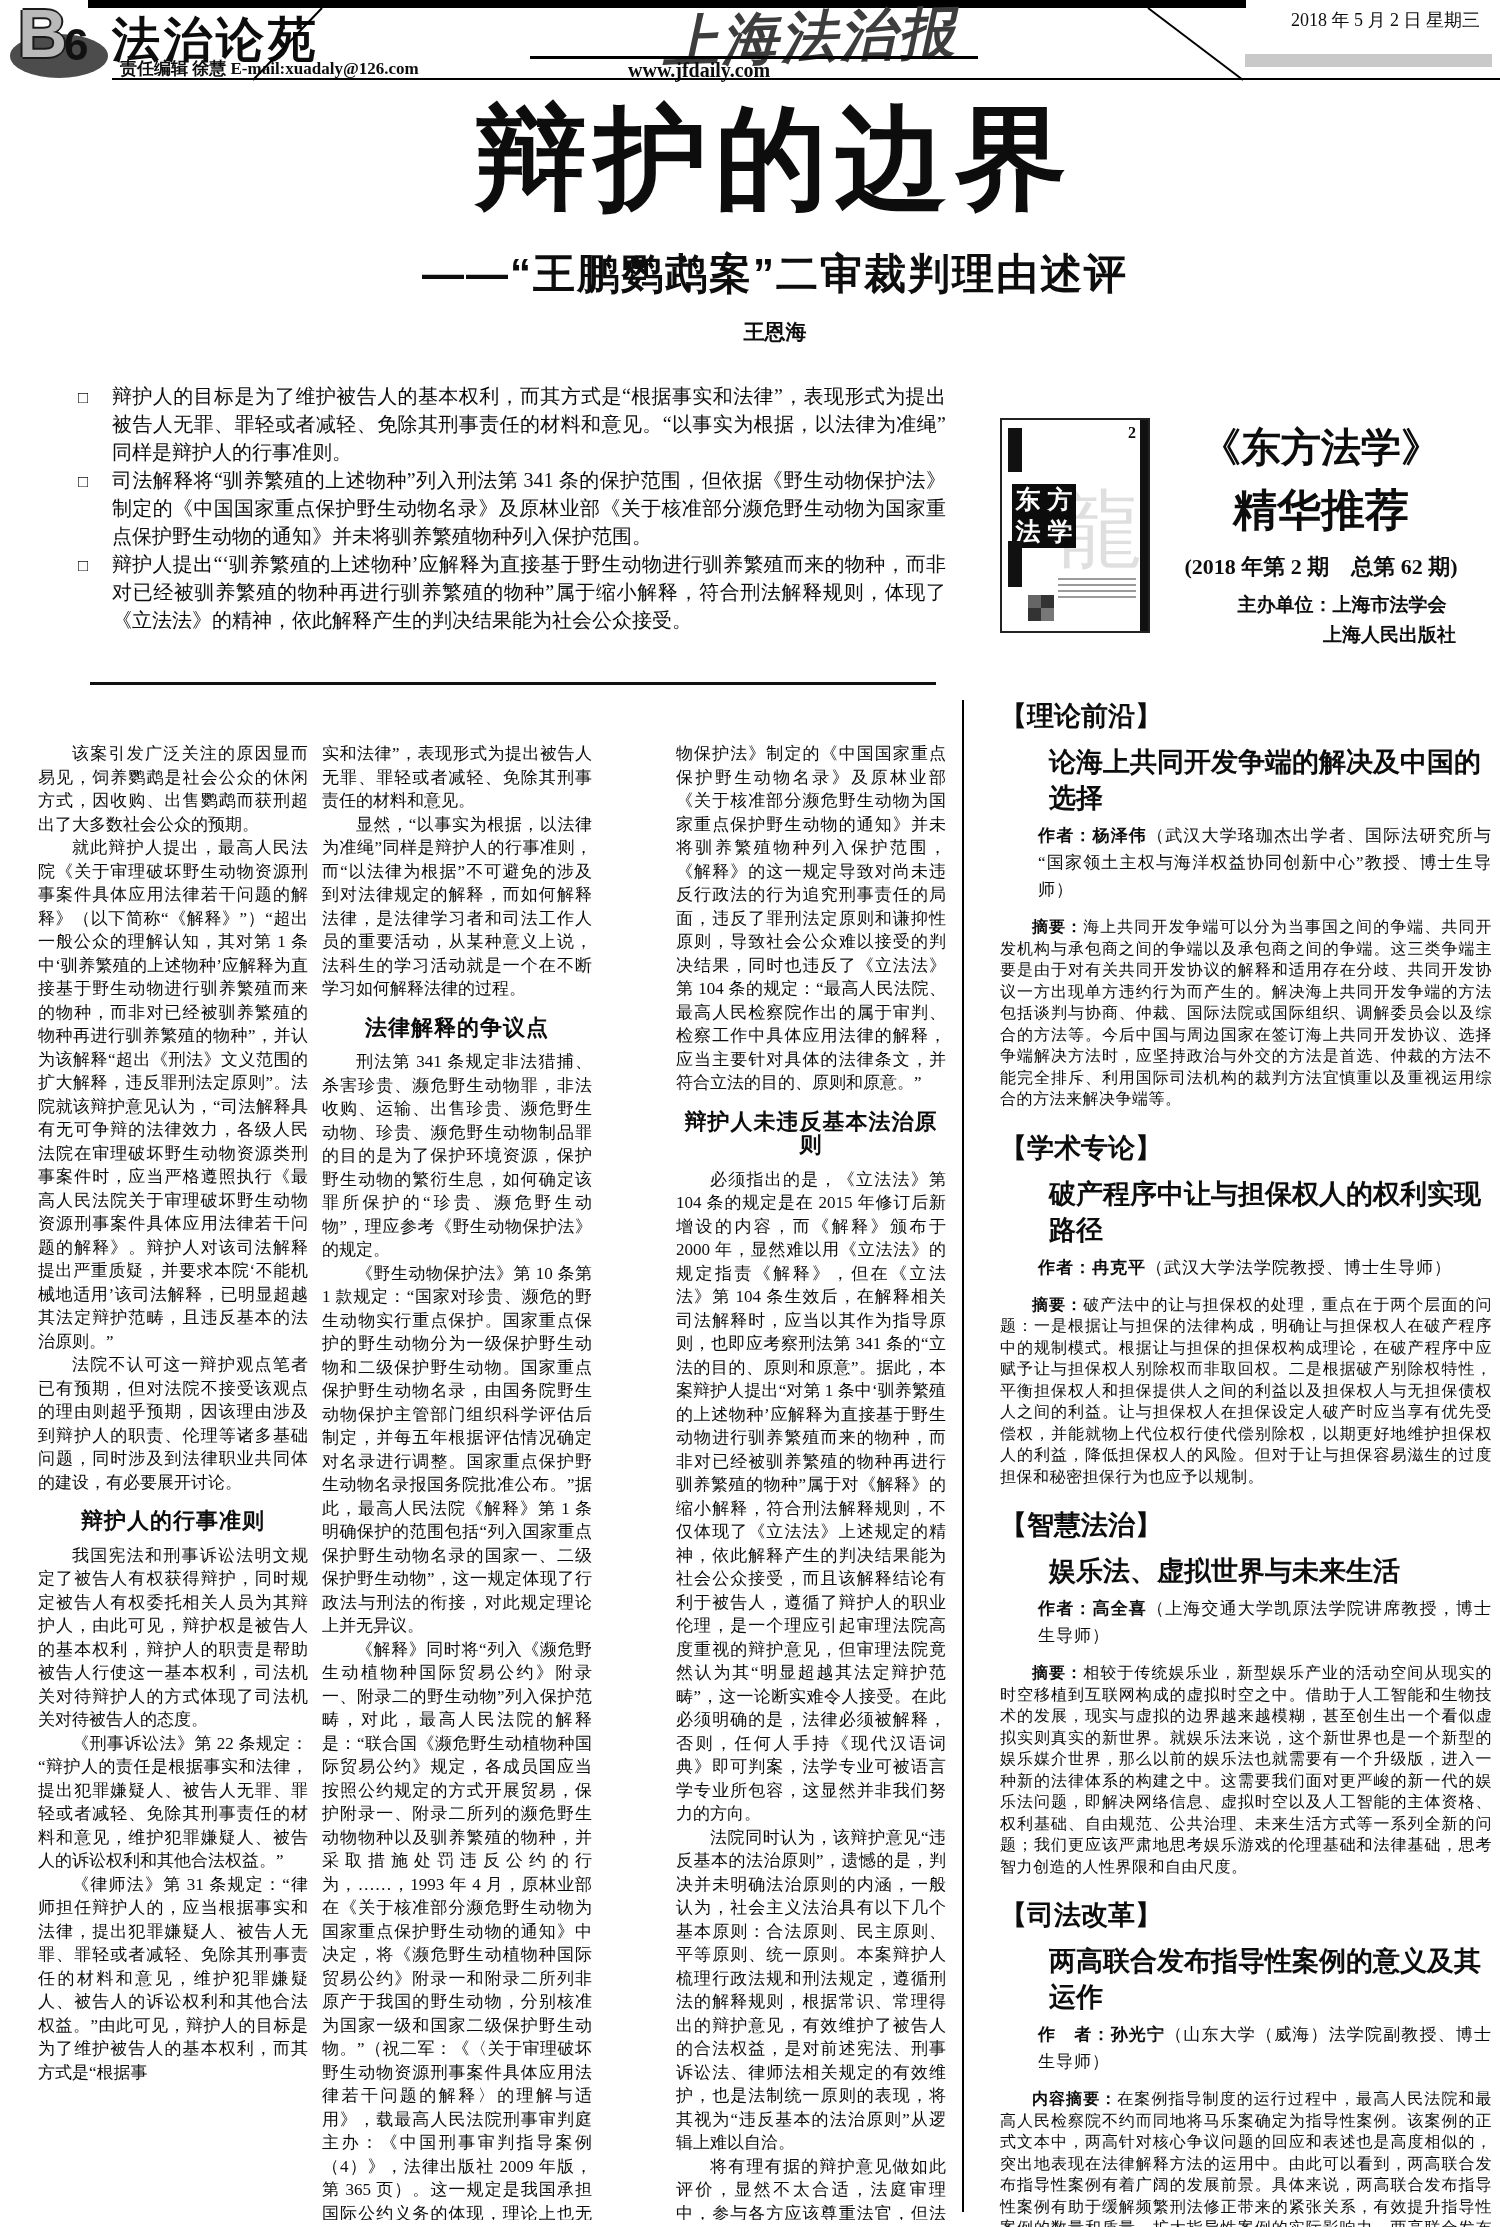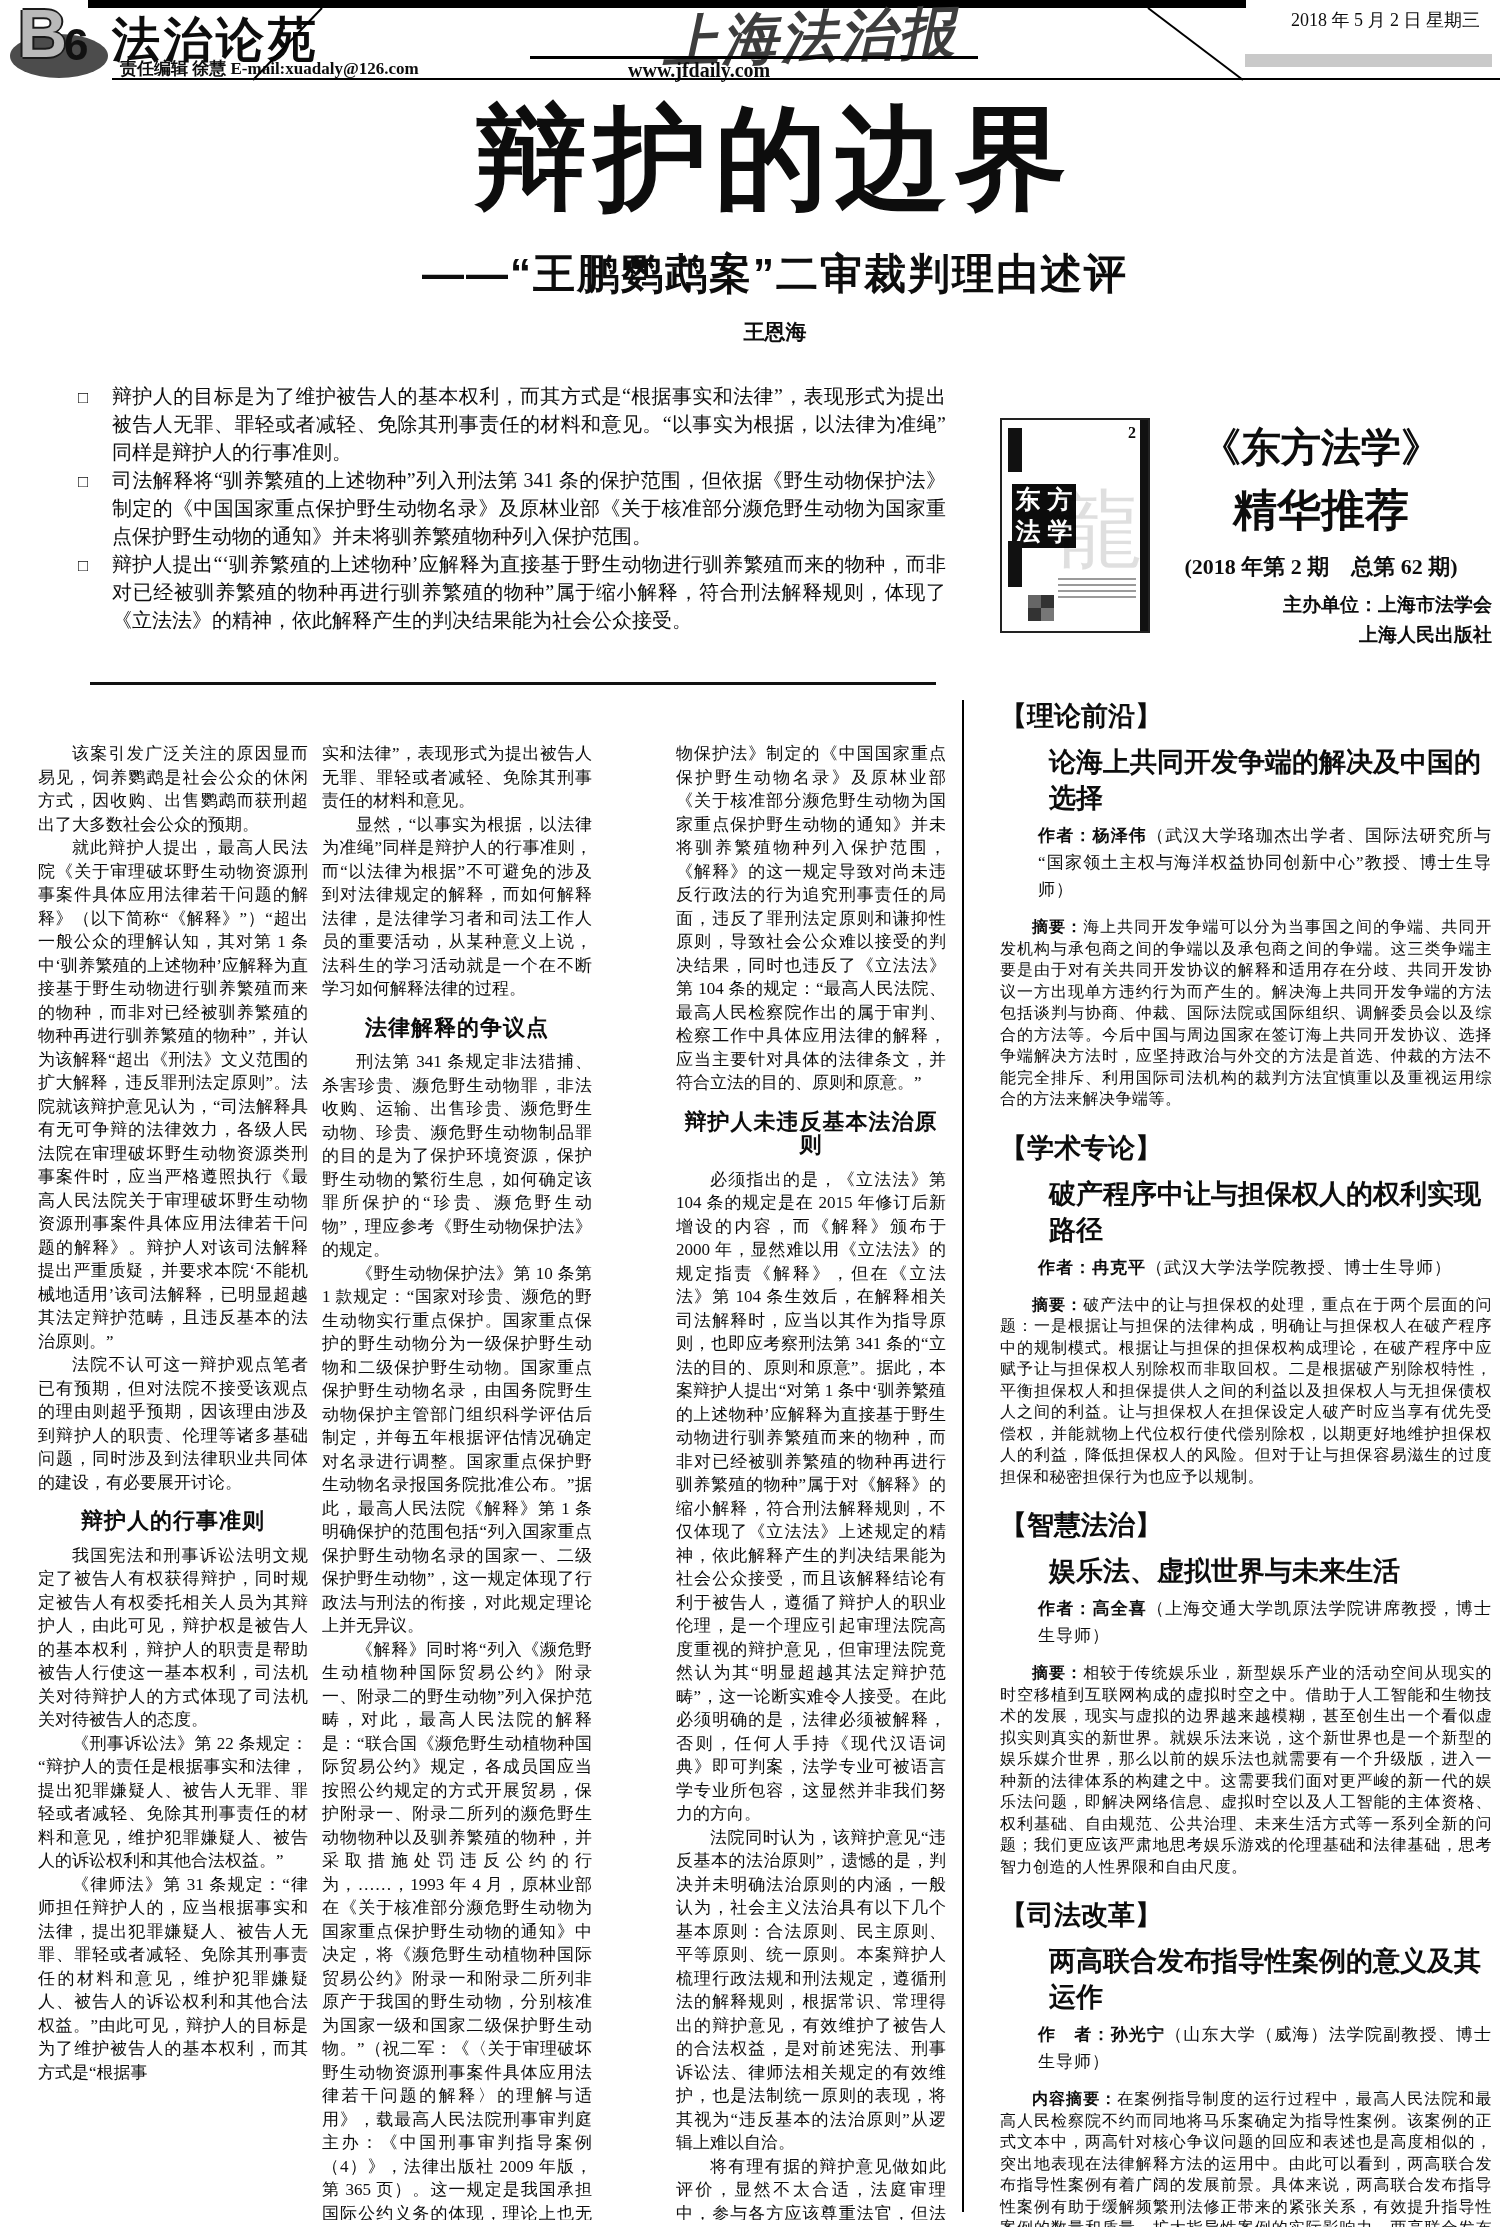--- a/index.html
+++ b/index.html
@@ -72,21 +72,21 @@
   .cover-lines { position:absolute; left:56px; top:158px; width:78px; height:24px;
                  background:repeating-linear-gradient(#9a9a9a 0 2px, transparent 2px 6px); }
   .cover-qr { position:absolute; left:26px; bottom:10px; width:26px; height:26px;
               background:conic-gradient(#333 25%, #777 0 50%, #333 0 75%, #666 0); }
   .cover-strip { position:absolute; right:0; top:0; width:8px; height:100%; background:#111; }
 
   .promo-right { flex:1; text-align:center; padding-top:2px; }
   .journal-title { font-size:40px; font-weight:900; font-family:"Liberation Sans","DejaVu Sans",sans-serif; }
   .promo-title   { font-size:44px; font-weight:900; margin-top:6px; font-family:"Liberation Sans","DejaVu Sans",sans-serif; }
   .issue-line { font-size:22px; font-weight:bold; margin-top:12px; }
-  .organizer { font-size:19px; font-weight:bold; margin-top:8px; text-align:right; padding-left:42px; line-height:30px; }
+  .organizer { font-size:19px; font-weight:bold; margin-top:8px; text-align:center; padding-left:42px; line-height:30px; }
   .organizer .org2 { padding-left:95px; }
 
   .sb-sections { position:absolute; left:1000px; top:698px; width:492px; }
   .sb-section { margin-bottom:20px; }
   .sb-tag { font-size:27px; font-weight:900; font-family:"Liberation Sans","DejaVu Sans",sans-serif; }
   .sb-title { font-size:27px; font-weight:900; font-family:"Liberation Sans","DejaVu Sans",sans-serif;
               margin:10px 0 6px 49px; line-height:36px; }
   .sb-author { margin-left:38px; font-size:17px; line-height:27px; text-align:justify; letter-spacing:1px; }
   .sb-author .au-bold { font-weight:bold; }
   .sb-abstract { margin-top:13px; font-size:16px; line-height:21.5px; text-align:justify;

